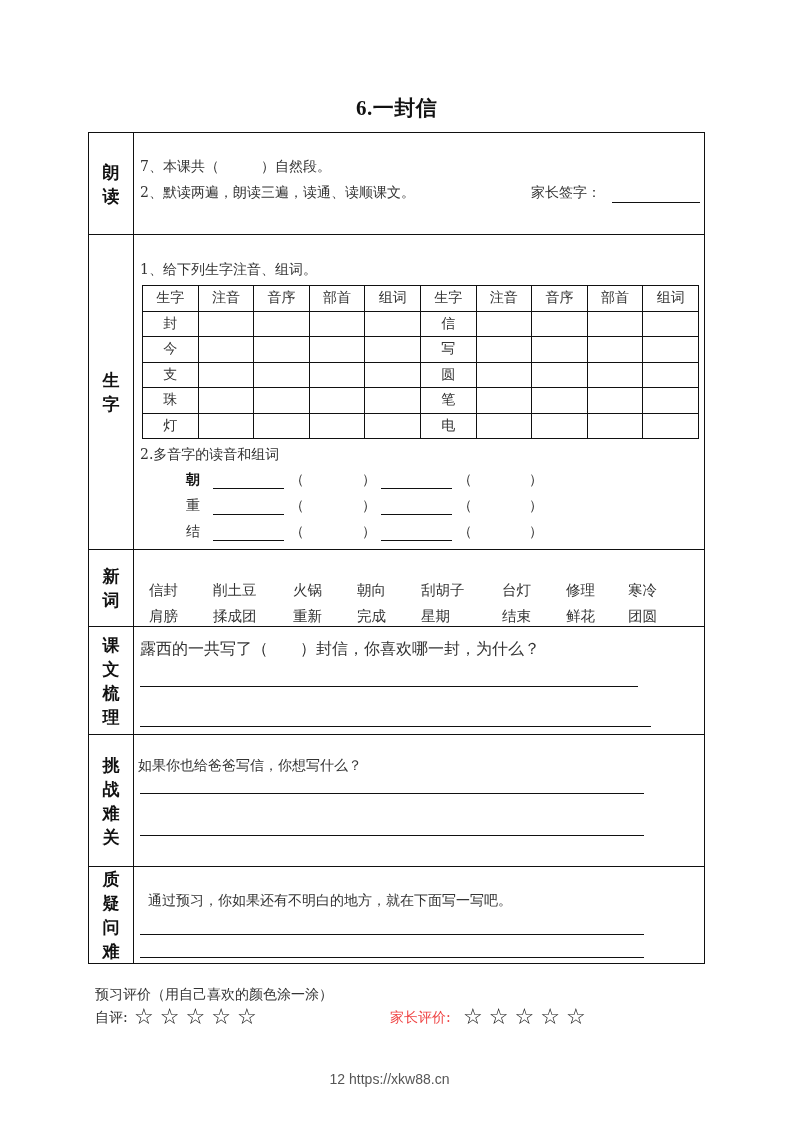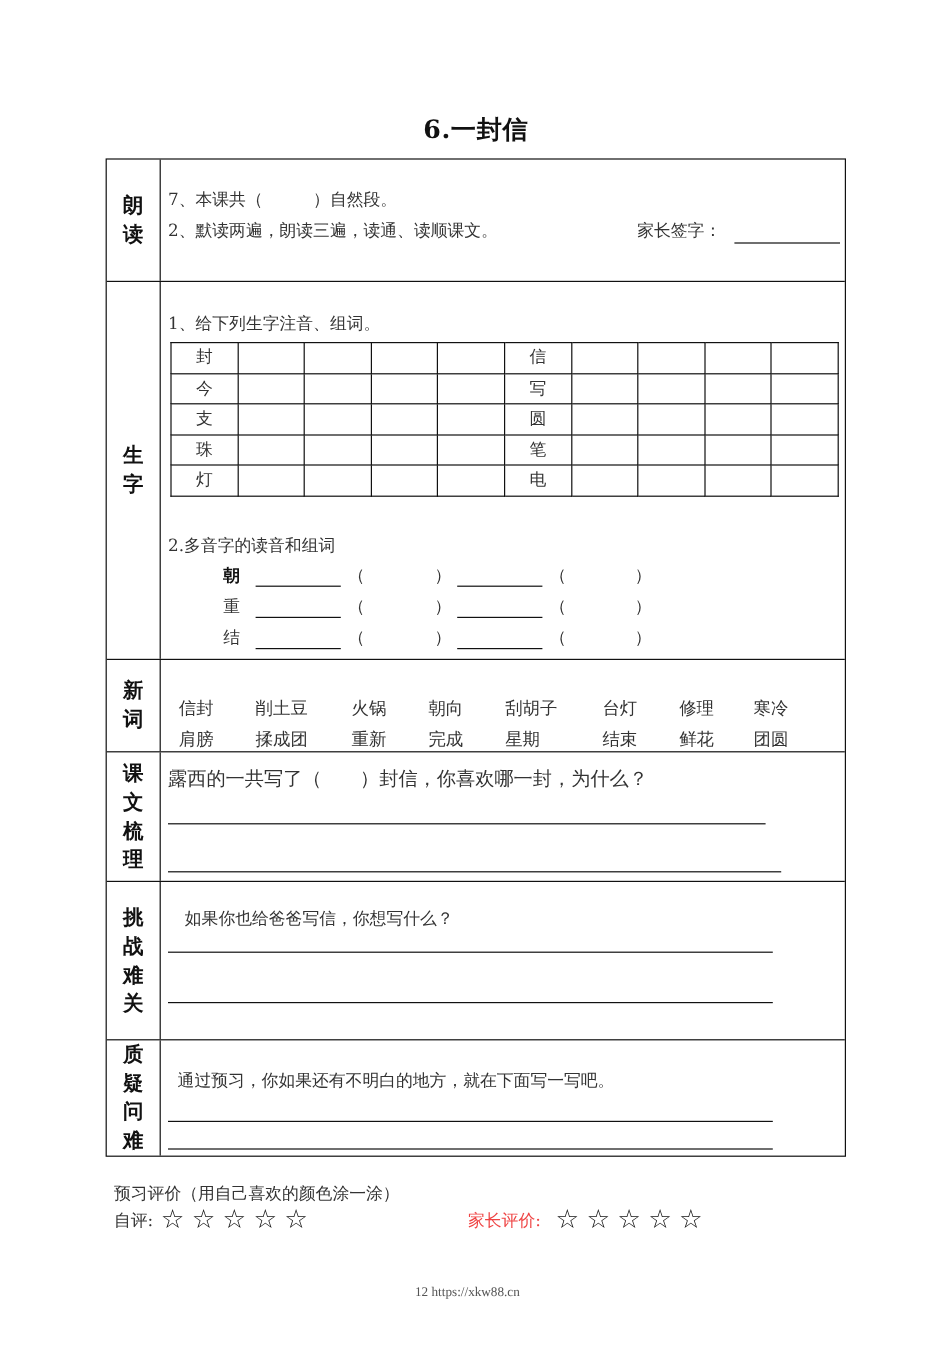--- a/index.html
+++ b/index.html
@@ -1,40 +1,40 @@
 <!DOCTYPE html>
 <html><head>
 <meta charset="utf-8">
 <style>
   html, body { margin: 0; padding: 0; background: #ffffff; }
   body { width: 793px; height: 1122px; position: relative; overflow: hidden;
          font-family: "DejaVu Serif", "Liberation Serif", serif; color: #222; }
   .title { position: absolute; left: 0; width: 793px; top: 94px; text-align: center;
-           font-size: 21px; font-weight: bold; color: #111; letter-spacing: 0.5px; }
+           font-size: 21px; font-weight: bold; color: #111; letter-spacing: 0.5px; font-family: Liberation Serif, serif; }
   .frame { position: absolute; left: 88px; top: 132px; width: 617px; height: 832px;
            border: 1.5px solid #111; box-sizing: border-box; }
   .row { position: absolute; left: 0; width: 100%; border-top: 1.5px solid #111; box-sizing: border-box; }
   .row.first { border-top: none; }
   .label { position: absolute; left: 0; top: 0; bottom: 0; width: 44px; border-right: 1.5px solid #111;
            display: flex; flex-direction: column; justify-content: center; align-items: center;
            font-family: "DejaVu Sans", sans-serif; font-weight: bold; font-size: 17px; color: #111; line-height: 24px; }
   .content { position: absolute; left: 45px; top: 0; right: 0; bottom: 0; font-size: 14px; color: #333; }
   .abs { position: absolute; white-space: nowrap; }
   .line { position: absolute; height: 0; border-top: 1px solid #111; }
   table.chars { position: absolute; left: 8px; top: 50px; width: 557px; border-collapse: collapse; table-layout: fixed; }
   table.chars td, table.chars th { border: 1px solid #111; height: 24.5px; padding: 0; text-align: center;
            font-weight: normal; font-size: 14px; color: #333; }
   .words { position: absolute; left: 15px; top: 24px; }
   .words .wr { display: flex; height: 26px; align-items: flex-end; }
   .words .w { width: 72px; font-size: 14.5px; color: #333; }
   .poly { position: absolute; left: 52px; font-size: 14px; }
   .poly .ch { position: absolute; left: 0; }
   .stars { font-size: 22px; letter-spacing: 6px; color: #111; font-family: "DejaVu Sans", sans-serif; }
   .footer { position: absolute; left: 0; width: 779px; top: 1071px; text-align: center;
-            font-family: Liberation Serif, serif; font-size: 11px; color: #555; }
+            font-family: Liberation Sans, sans-serif; font-size: 14px; color: #555; }
 </style>
 </head>
 <body>
 
 <div class="title">6.一封信</div>
 
 <div class="frame">
 
   <div class="row first" style="top:0;height:101px;">
     <div class="label">
@@ -51,20 +51,32 @@
 
   <div class="row" style="top:101px;height:315px;">
     <div class="label">
       <span>生</span>
       <span>字</span>
     </div>
     <div class="content">
       <span class="abs" style="left:6px;top:26px;">1、给下列生字注音、组词。</span>
       <table class="chars">
         <tbody>
+            <tr>
+          <th>生字</th>
+          <th>注音</th>
+          <th>音序</th>
+          <th>部首</th>
+          <th>组词</th>
+          <th>生字</th>
+          <th>注音</th>
+          <th>音序</th>
+          <th>部首</th>
+          <th>组词</th>
+        </tr>
         <tr>
           <td>封</td>
           <td></td>
               <td></td>
               <td></td>
               <td></td>
           <td>信</td>
           <td></td>
               <td></td>
               <td></td>
@@ -199,21 +211,21 @@
   </div>
 
   <div class="row" style="top:601px;height:132px;">
     <div class="label">
       <span>挑</span>
       <span>战</span>
       <span>难</span>
       <span>关</span>
     </div>
     <div class="content">
-      <span class="abs" style="left:20px;top:22px;">如果你也给爸爸写信，你想写什么？</span>
+      <span class="abs" style="left:4px;top:22px;">如果你也给爸爸写信，你想写什么？</span>
       <div class="line" style="left:6px;width:504px;top:58px;"></div>
       <div class="line" style="left:6px;width:504px;top:100px;"></div>
     </div>
   </div>
 
   <div class="row" style="top:733px;height:97px;">
     <div class="label">
       <span>质</span>
       <span>疑</span>
       <span>问</span>

